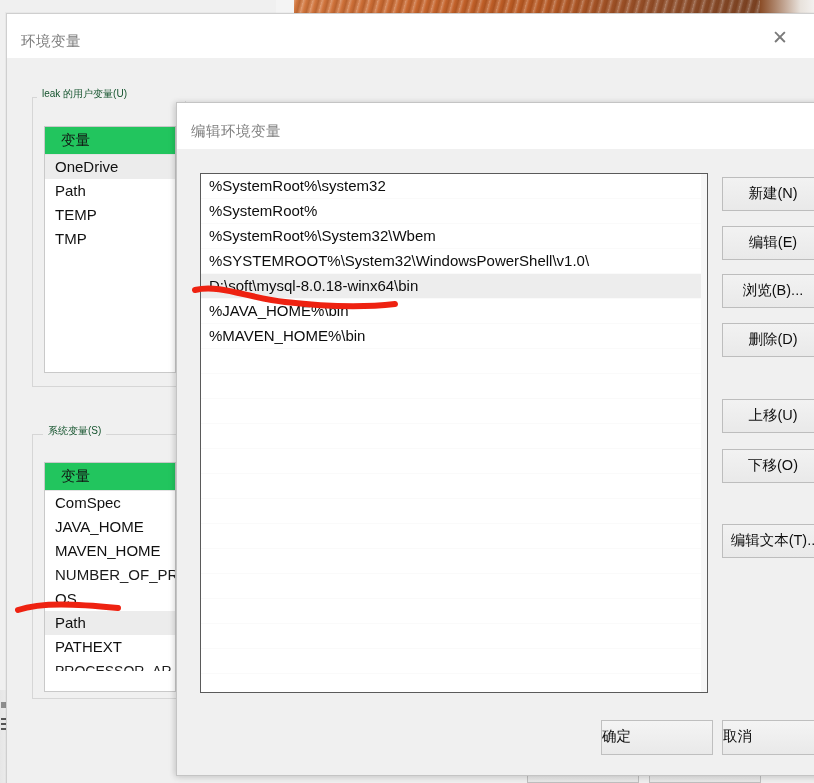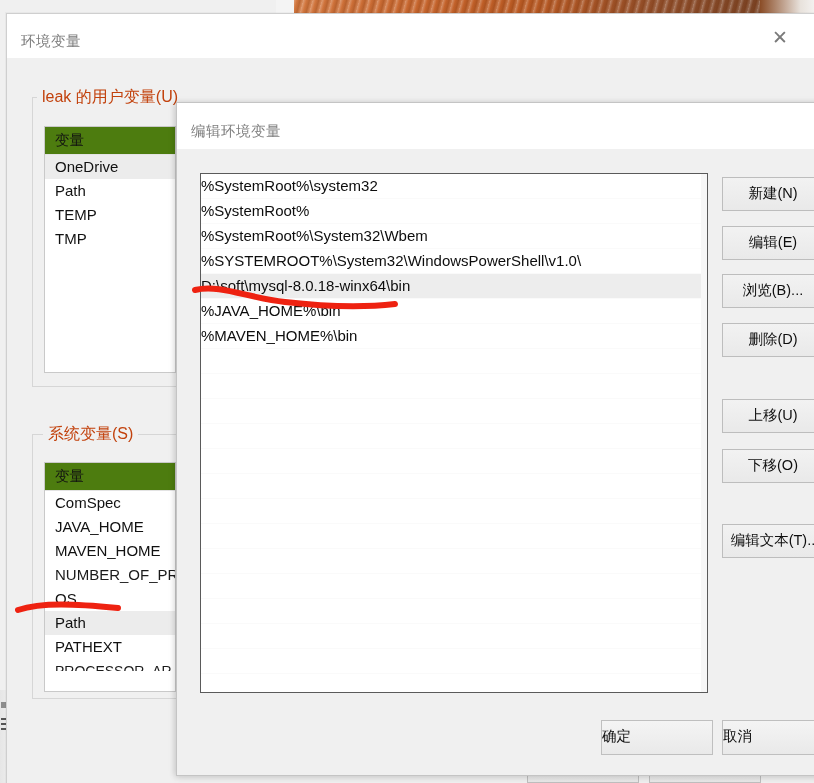--- a/index.html
+++ b/index.html
@@ -68,32 +68,32 @@
     color:#7a7a7a;font-size:19px;line-height:24px;text-align:center;
     cursor:default;
   }
   #outer-body{
     position:absolute;left:0;top:44px;right:0;bottom:0;background:#f0f0f0;
   }
 
   
   .groupbox{position:absolute;border:1px solid #d6d6d6;background:transparent;}
   .group-label{
-    position:absolute;font-size:16px;color:#c2410c;background:#f0f0f0;
+    position:absolute;font-size:10px;color:#14532d;background:#f0f0f0;
     padding:0 5px;top:-11px;left:10px;white-space:nowrap;
   }
 
   
   .vartable{
     position:absolute;background:#ffffff;border:1px solid #c9c9c9;
     overflow:hidden;
   }
   .var-head{
-    height:27px;line-height:27px;padding-left:10px;font-size:14.5px;
-    color:#111;border-bottom:1px solid #e3e3e3;background:#4d7c0f;
+    height:27px;line-height:27px;padding-left:16px;font-size:14.5px;
+    color:#111;border-bottom:1px solid #e3e3e3;background:#22c55e;
   }
   .var-row{
     height:24px;line-height:24px;padding-left:10px;font-size:15px;
     color:#111;white-space:nowrap;overflow:hidden;
   }
   .var-row.sel{background:#ececec;}
   .var-row.clip{color:#1a1a1a;}
   .var-partial{
     height:12px;overflow:hidden;padding-left:10px;font-size:14px;color:#1a1a1a;
     line-height:24px;
@@ -112,21 +112,21 @@
     position:absolute;left:14px;top:19px;font-size:14.5px;color:#7d7d7d;
     letter-spacing:.5px;
   }
 
   
   #path-list{
     position:absolute;left:23px;top:70px;width:506px;height:518px;
     background:#ffffff;border:1px solid #5a5a5a;overflow:hidden;
   }
   .path-row{
-    height:24px;line-height:24px;font-size:15px;color:#0d0d0d;
+    height:24px;line-height:24px;padding-left:8px;font-size:15px;color:#0d0d0d;
     white-space:nowrap;border-bottom:1px solid #fafafa;
   }
   .path-row.sel{background:#ededed;}
   .path-row.empty{color:transparent;}
   #path-scroll{
     position:absolute;right:0;top:0;width:6px;bottom:0;background:#f7f7f7;
   }
 
   
   .rbtn{

